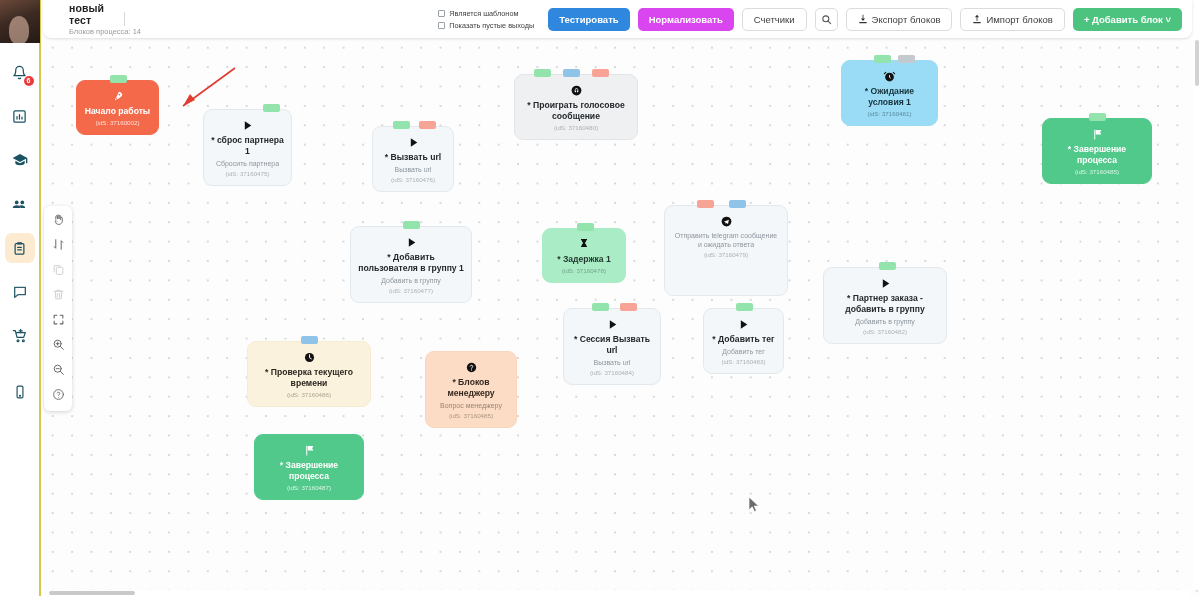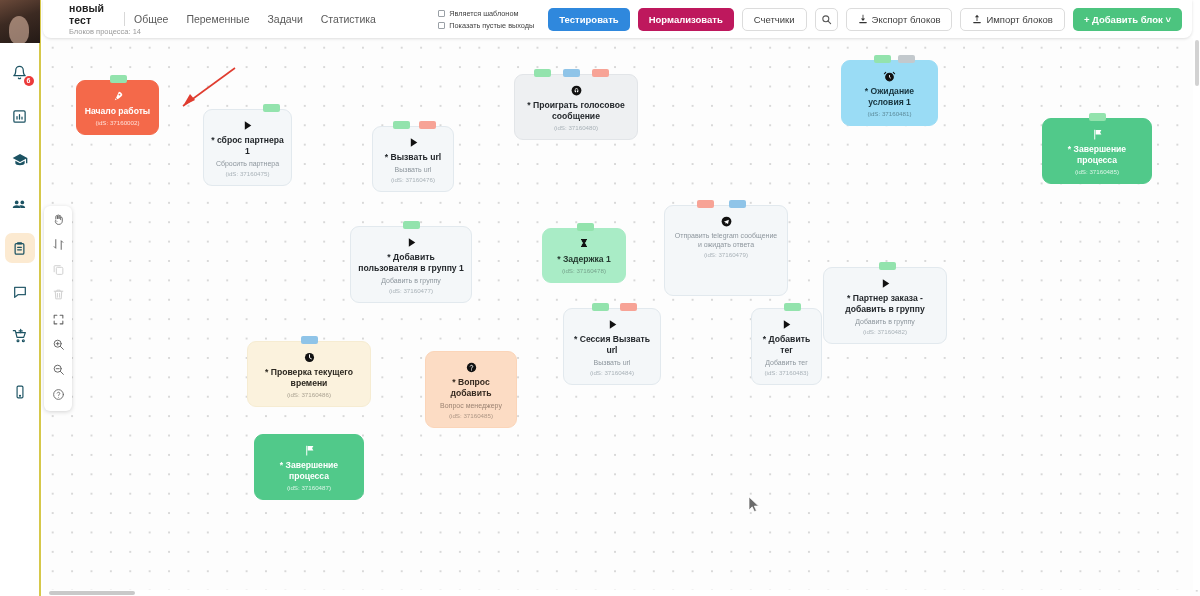--- a/index.html
+++ b/index.html
@@ -69,21 +69,21 @@
     width: 7px; height: 7px; border: 1px solid #9aa0a6; border-radius: 1px; background: #fff;
     flex: none;
   }
   .chklabel { font-size: 7.3px; color: #3e3e3e; white-space: nowrap; }
 
   .btn {
     height: 23px; border-radius: 5px; display: flex; align-items: center; justify-content:center;
     font-size: 9.5px; padding: 0 11px; white-space: nowrap; cursor: pointer; margin-right: 8px;
   }
   .btn-blue { background:#2f88dd; color:#fff; font-weight:600; }
-  .btn-amber { background:#be185d; color:#fff; font-weight:600; }
+  .btn-amber { background:#d946ef; color:#fff; font-weight:600; }
   .btn-white { background:#fff; color:#3d3d3d; border:1px solid #dcdcdc; }
   .btn-icon { width: 23px; padding: 0; }
   .btn-green { background:#4cc47f; color:#fff; font-weight:600; margin-right: 10px; }
   .btn svg { display:block; }
   .btn .lbl { display:inline-block; }
   .btn .ic { margin-right: 4px; display:flex; }
 
   
   .canvas {
     position: absolute; left: 43px; top: 38px; right: 0; bottom: 0;
@@ -226,26 +226,20 @@
       </span>
     </div>
   </div>
 
   <div class="topbar">
     <div class="title-wrap">
       <div class="title-main">новый тест</div>
       <div class="title-sub">Блоков процесса: 14</div>
     </div>
     <div class="vsep"></div>
-    <div class="navtabs">
-      <div class="navtab">Общее</div>
-      <div class="navtab">Переменные</div>
-      <div class="navtab">Задачи</div>
-      <div class="navtab">Статистика</div>
-    </div>
 
     <div class="spacer"></div>
 
     <div class="checks">
       <div class="chkrow">
         <span class="chk"></span>
         <span class="chklabel">Является шаблоном</span>
       </div>
       <div class="chkrow">
         <span class="chk"></span>
@@ -416,21 +410,21 @@
           <div class="port p-red" style="left: 56px;"></div>
           <div class="ico">
             <svg width="13" height="13" viewBox="0 0 24 24" fill="#111">
               <path d="M7 4l12 8-12 8z"></path>
             </svg>
           </div>
           <div class="nm">* Сессия Вызвать url</div>
           <div class="ds">Вызвать url</div>
           <div class="id">(idS: 37160484)</div>
         </div>
-        <div class="node n-light" style="left: 660px; top: 270px; width: 71px; min-height: 62px; margin-left: 48px;">
+        <div class="node n-light" style="left: 660px; top: 270px; width: 81px; min-height: 62px;">
           <div class="port p-green" style="left: 32px;"></div>
           <div class="ico">
             <svg width="13" height="13" viewBox="0 0 24 24" fill="#111">
               <path d="M7 4l12 8-12 8z"></path>
             </svg>
           </div>
           <div class="nm">* Добавить тег</div>
           <div class="ds">Добавить тег</div>
           <div class="id">(idS: 37160483)</div>
         </div>
@@ -446,21 +440,21 @@
           <div class="id">(idS: 37160486)</div>
         </div>
         <div class="node n-peach" style="left: 382px; top: 313px; width: 92px; min-height: 62px;">
           <div class="ico">
             <svg width="13" height="13" viewBox="0 0 24 24">
               <circle cx="12" cy="12" r="8.6" fill="#111"></circle>
               <path d="M9.7 9.4a2.4 2.4 0 0 1 4.6.8c0 1.6-2.3 1.9-2.3 3.2" stroke="#fff" stroke-width="1.7" fill="none" stroke-linecap="round"></path>
               <circle cx="12" cy="16.4" r="1" fill="#fff"></circle>
             </svg>
           </div>
-          <div class="nm">* Вопрос добавить</div>
+          <div class="nm">* Блоков менеджеру</div>
           <div class="ds">Вопрос менеджеру</div>
           <div class="id">(idS: 37160485)</div>
         </div>
         <div class="node n-green" style="left: 211px; top: 396px; width: 110px; min-height: 50px;">
           <div class="ico">
             <svg width="13" height="13" viewBox="0 0 24 24" fill="#fff">
               <path d="M6 3h1.8v18H6z"></path>
               <path d="M8.6 3.6h10.6l-2.4 4.2 2.4 4.2H8.6z"></path>
             </svg>
           </div>

